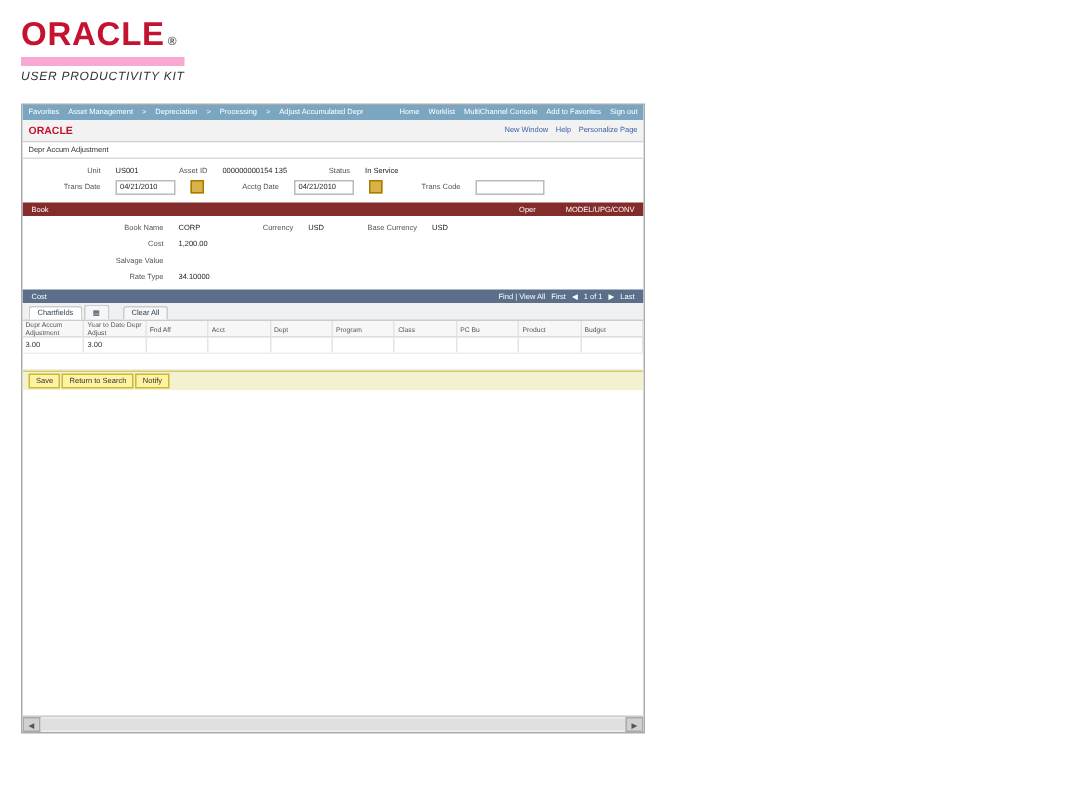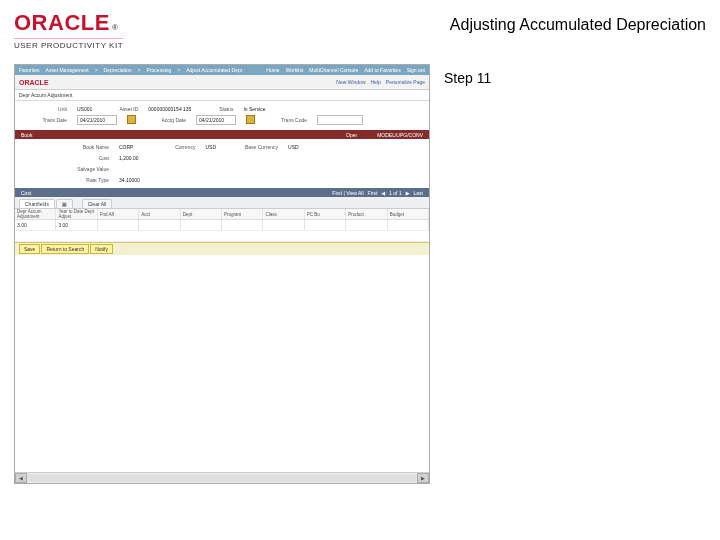--- a/index.html
+++ b/index.html
@@ -43,22 +43,23 @@
   }
   .oracle-tm {
     color: #555;
     font-size: 8px;
     vertical-align: super;
   }
   .upk-text {
     font-size: 8px;
     letter-spacing: 0.5px;
     color: #333;
-    border-top: 1px solid #f9a8d4;
+    border-top: 6px solid #f9a8d4;
     padding-top: 2px;
+    font-style: italic;
   }
   .lesson-title {
     flex: 1 1 auto;
     text-align: right;
     font-size: 16px;
     padding-top: 6px;
   }
 
   
   .body-row {
@@ -279,21 +280,20 @@
 
 <div class="page">
   <div class="header">
     <div class="logo-block">
       <div class="oracle-word">
         <span>ORACLE</span>
         <span class="oracle-tm">®</span>
       </div>
       <div class="upk-text">USER PRODUCTIVITY KIT</div>
     </div>
-    <div class="lesson-title">Adjusting Accumulated Depreciation</div>
   </div>
 
   <div class="body-row">
 
     <div class="screenshot-panel">
       <div class="mini">
 
         <div class="mini-topbar">
           <span class="tab">Favorites</span>
           <span class="tab">Asset Management</span>
@@ -422,16 +422,15 @@
 
         <div class="mini-scroll-h">
           <div class="btn">◀</div>
           <div class="track"></div>
           <div class="btn">▶</div>
         </div>
       </div>
     </div>
 
     <div class="right-panel">
-      <div class="step-heading">Step 11</div>
     </div>
   </div>
 </div>
 
 </body></html>

